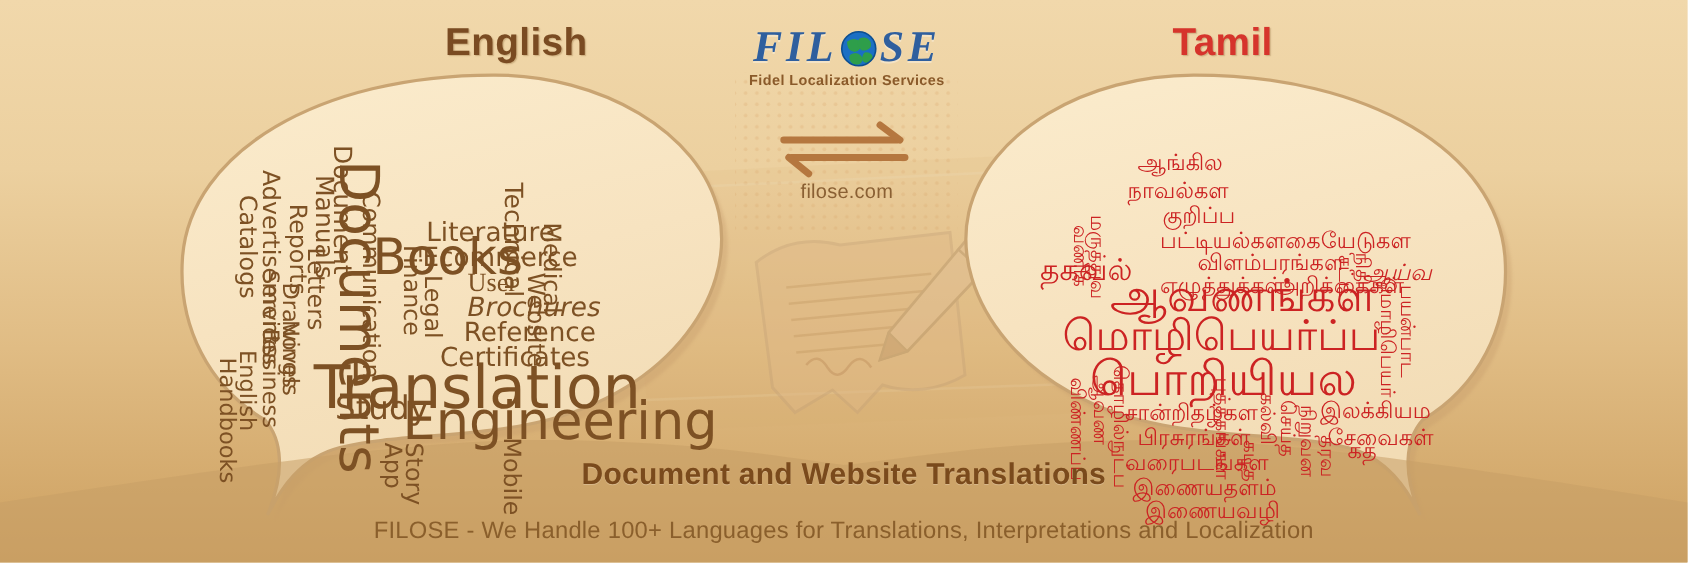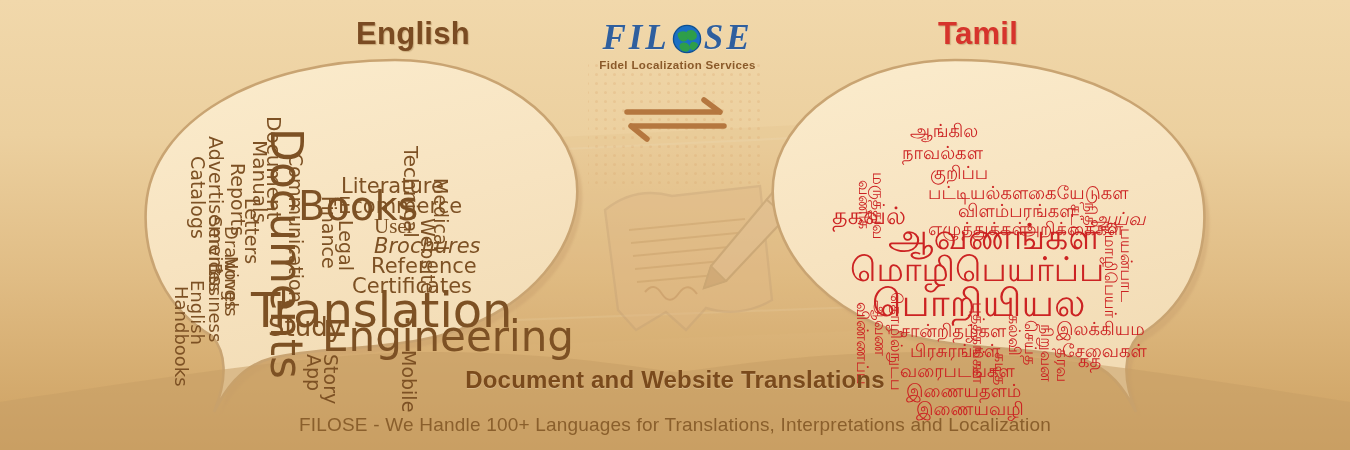--- a/index.html
+++ b/index.html
@@ -174,20 +174,21 @@
           <path d="M9,21 q5,-3 9,1 q3,4 -1,7 q-5,2 -8,-2 q-2,-4 0,-6 Z" fill="#2e9e4a"></path>
           <path d="M22,19 q5,0 6,4 q-1,5 -6,5 q-4,-1 -3,-5 q1,-4 3,-4 Z" fill="#2e9e4a"></path>
           <circle cx="16" cy="16" r="14.5" fill="none" stroke="#0d4f91" stroke-width="1.4"></circle>
         </svg>
       </span>
       <span>SE</span>
     </div>
     <div id="logo-tag">Fidel Localization Services</div>
   </div>
 
+  <div id="filose-url">filose.com</div>
 
   <div class="cloud" id="cloud-en" style="left:146px; top:58px; width:440px; height:300px;">
       <span class="w rot" style="left: 118px; top: 70px; font-size: 44px;">Documents</span>
       <span class="w" style="left: 152px; top: 128px; font-size: 40px;">Books</span>
       <span class="w" style="left: 105px; top: 228px; font-size: 48px;">Translation</span>
       <span class="w" style="left: 128px; top: 258px; font-size: 42px; margin-left: 48px;">Engineering</span>
       <span class="w rot" style="left: 104px; top: 82px; font-size: 20px;">Manuals</span>
       <span class="w rot" style="left: 118px; top: 58px; font-size: 20px;">Document</span>
       <span class="w rot" style="left: 140px; top: 95px; font-size: 19px;">Communication</span>
       <span class="w" style="left: 195px; top: 118px; font-size: 21px;">Literature</span>

